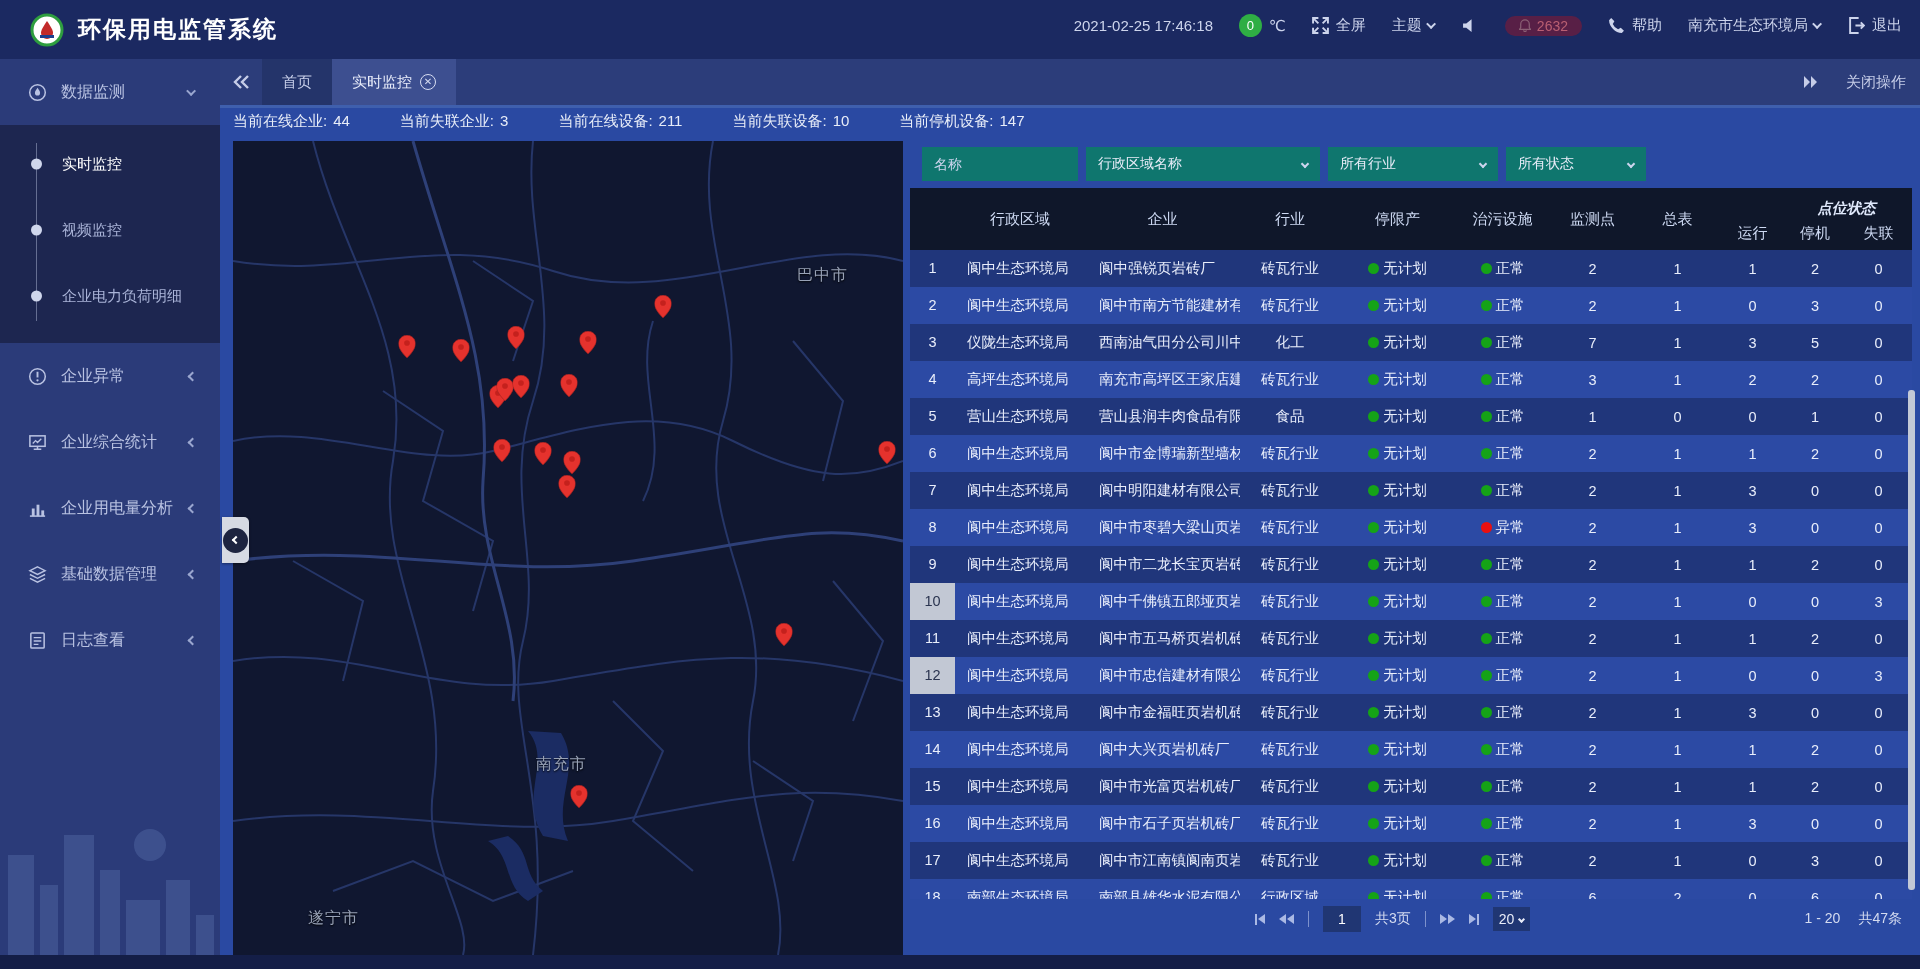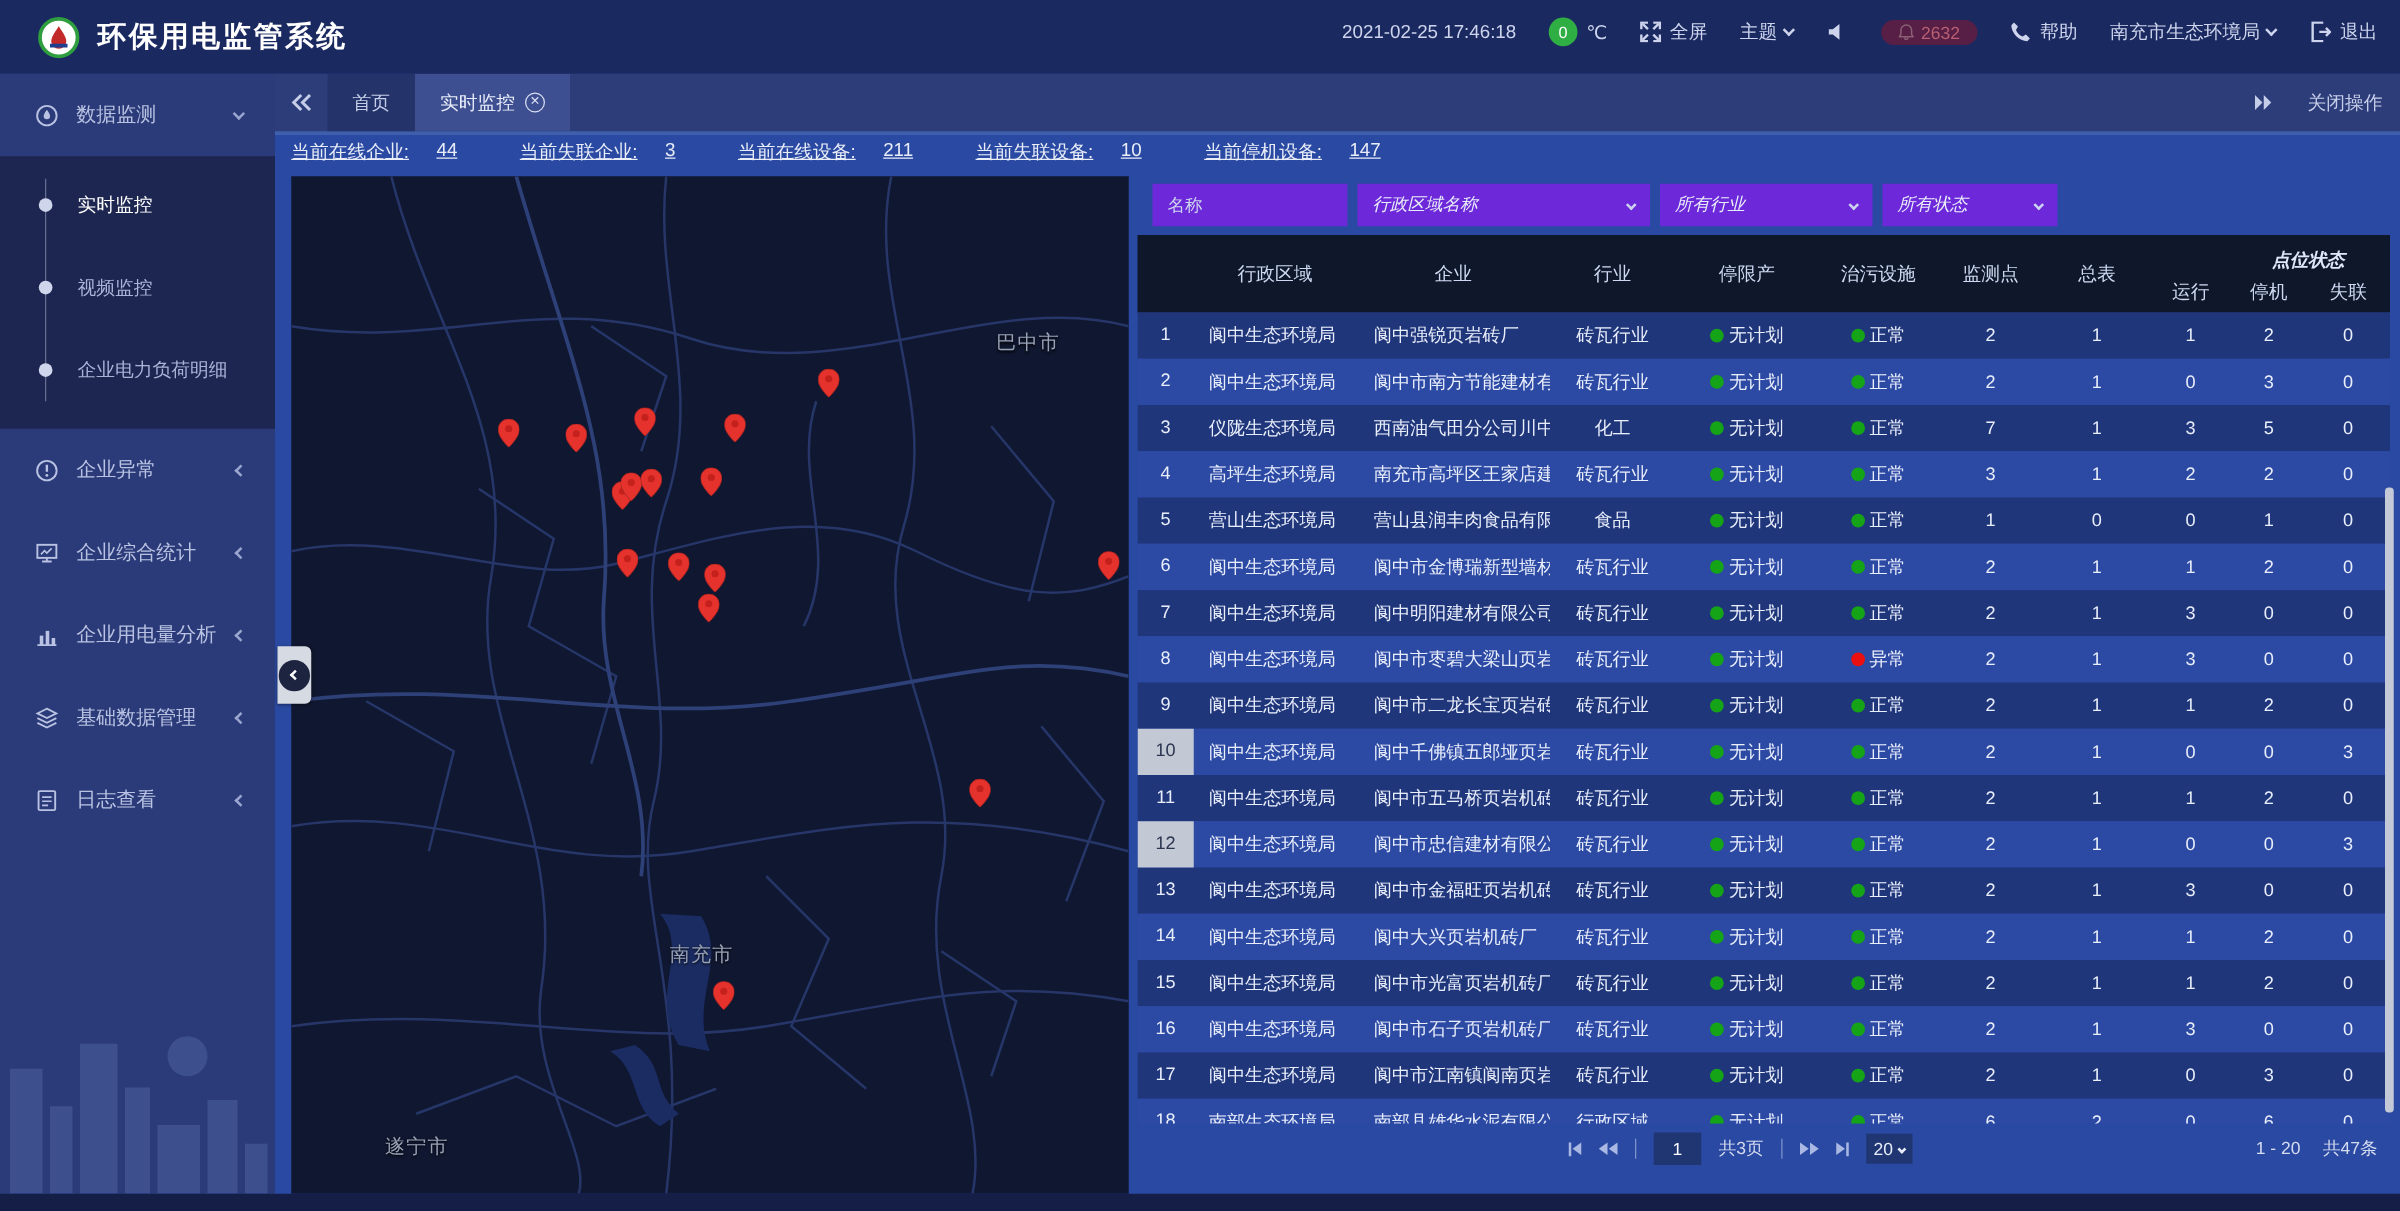--- a/index.html
+++ b/index.html
@@ -36,37 +36,37 @@
   
   .tabbar { position:absolute; left:220px; top:59px; width:1700px; height:49px; background:#2c3d7a; border-bottom:3px solid #3f5fad; display:flex; align-items:stretch; z-index:10; }
   .tab-colbtn { width:42px; display:flex; align-items:center; justify-content:center; color:#c6cde8; cursor:pointer; }
   .tab { padding:0 20px; display:flex; align-items:center; gap:8px; color:#c6cde8; font-size:15px; cursor:pointer; background:#24346a; }
   .tab.active { background:#3d4f90; color:#e8ecfa; }
   .tab-close { width:16px; height:16px; border:1px solid #d7ddf2; border-radius:50%; font-size:10px; line-height:14px; text-align:center; color:#d7ddf2; }
   .tab-right { position:absolute; right:14px; top:0; height:46px; display:flex; align-items:center; gap:26px; color:#c6cde8; font-size:15px; }
 
   
   .statsbar { position:absolute; left:233px; top:112px; display:flex; gap:50px; color:#e8edf8; font-size:15px; z-index:5; }
-  .stat { display:flex; gap:22px; white-space:nowrap;text-decoration:underline; }
+  .stat { display:flex; gap:6px; white-space:nowrap; }
 
   
   .map { position:absolute; left:233px; top:141px; width:670px; height:814px; background:#101730; overflow:hidden; }
   .map svg.roads { position:absolute; left:0; top:0; }
   .city { position:absolute; transform:translate(-50%,-50%); color:#98a2b6; font-size:16px; letter-spacing:1px; white-space:nowrap; text-shadow:0 1px 2px #000; }
   .pin { position:absolute; width:17px; height:23px; transform:translate(-50%,-100%); cursor:pointer; }
   .map-collapse { position:absolute; left:222px; top:517px; width:27px; height:46px; background:#d6dae3; border-radius:0 5px 5px 0; display:flex; align-items:center; justify-content:center; cursor:pointer; z-index:6; box-shadow:0 1px 3px rgba(0,0,0,.4); }
   .map-collapse .circ { width:25px; height:25px; border-radius:50%; background:#1d2440; display:flex; align-items:center; justify-content:center; color:#fff; }
 
   
   .panel { position:absolute; left:910px; top:141px; width:1002px; height:814px; }
   .filters { position:absolute; left:12px; top:6px; display:flex; gap:8px; }
-  .f-box { height:34px; background:#6d28d9; color:#e8ecf8; font-size:14px; display:flex; align-items:center; padding:0 12px; border:none; }
+  .f-box { height:34px; background:#0f766e; color:#e8ecf8; font-size:14px; display:flex; align-items:center; padding:0 12px; border:none; }
   input.f-box::placeholder { color:#cdd5ee; opacity:1; }
   input.f-box { outline:none; }
-  .f-select { justify-content:space-between; cursor:pointer;font-style:italic; }
+  .f-select { justify-content:space-between; cursor:pointer; }
   .f-select .chv { color:#cdd5ee; margin-left:10px; transform:rotate(-45deg); width:6px; height:6px; }
 
   .thead { position:absolute; left:0; top:47px; width:1002px; height:62px; background:#0f172a; color:#cdd9f2; font-size:15px; display:grid; grid-template-columns:45px 130px 155px 100px 115px 95px 85px 85px 197px; align-items:center; }
   .th { text-align:center; }
   .pt-group { height:100%; display:flex; flex-direction:column; justify-content:space-evenly; padding-top:4px; }
   .pt-title { text-align:center; font-style:italic; font-weight:bold; color:#dfe8fb; font-size:14.5px; transform:translateX(28px); }
   .pt-subs { display:grid; grid-template-columns:65px 60px 67px; }
   .pt-subs div { text-align:center; }
 
   .tbody { position:absolute; left:0; top:109px; width:1002px; height:649px; overflow:hidden; }

